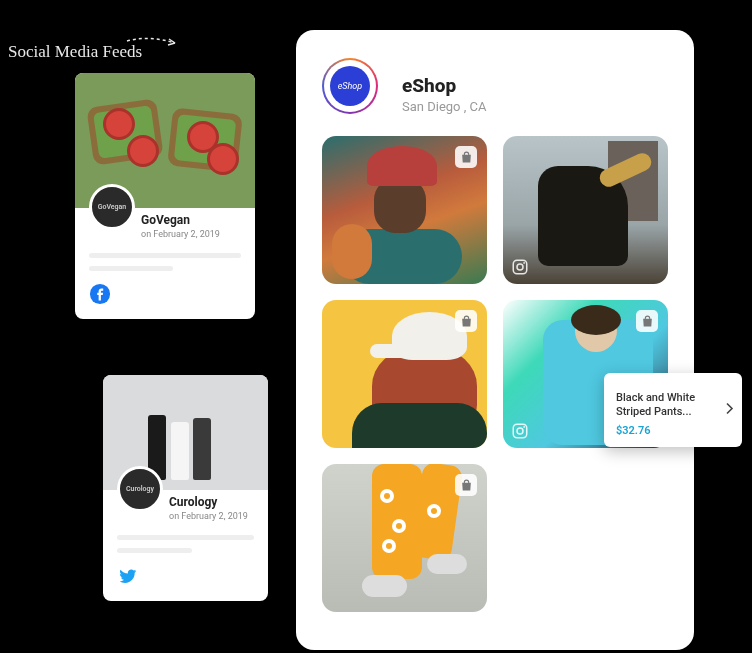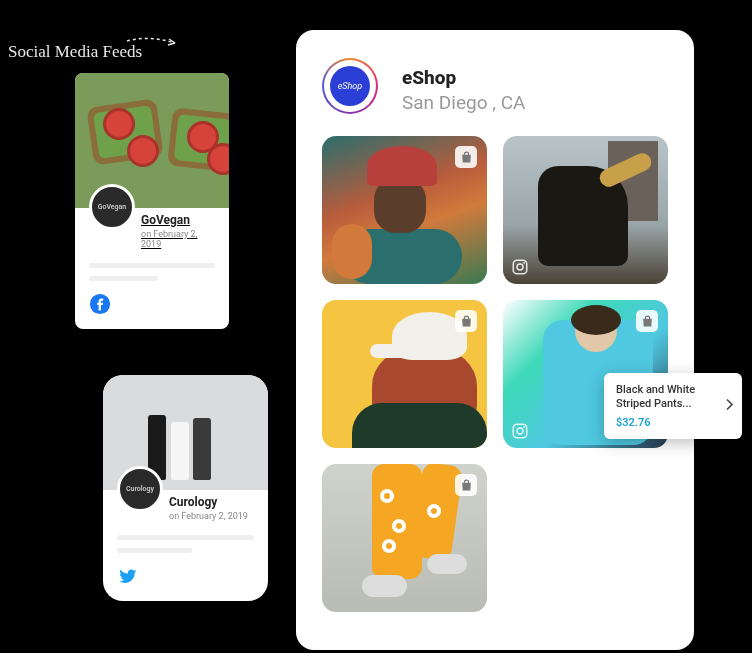--- a/index.html
+++ b/index.html
@@ -25,22 +25,22 @@
     color: #e8e8e8;
   }
   
   .feed-card {
     position: absolute;
     background: #fff;
     border-radius: 8px;
     box-shadow: 0 4px 14px rgba(0,0,0,0.25);
     overflow: hidden;
   }
-  .feed1 { top: 73px; left: 75px; width: 154px; text-decoration: underline; }
-  .feed2 { top: 375px; left: 103px; width: 165px; border-radius: 20px; }
+  .feed1 { top: 73px; left: 75px; width: 180px; }
+  .feed2 { top: 375px; left: 103px; width: 165px; }
   .feed-img {
     width: 100%;
     height: 135px;
     background: #7a9b5a;
     position: relative;
   }
   .feed2 .feed-img { height: 115px; background: #d9dbdc; }
   .feed-body { padding: 30px 14px 12px; position: relative; }
   .avatar {
     position: absolute;
@@ -119,21 +119,21 @@
     display: flex; align-items: center; justify-content: center;
   }
   .ring-dot {
     width: 40px; height: 40px;
     border-radius: 50%;
     background: #2b3fd6;
     display: flex; align-items: center; justify-content: center;
     color: #fff; font-size: 9px; font-style: italic;
   }
   .profile-name { font-size: 19px; font-weight: 800; color: #222; }
-  .profile-loc { font-size: 19px; color: #999; margin-top: 2px; }
+  .profile-loc { font-size: 13px; color: #999; margin-top: 2px; }
   .grid {
     display: grid;
     grid-template-columns: 1fr 1fr;
     gap: 16px;
   }
   .tile {
     position: relative;
     width: 165px;
     height: 148px;
     border-radius: 14px;
@@ -188,21 +188,21 @@
 
   
   .popup {
     position: absolute;
     top: 373px;
     left: 604px;
     width: 138px;
     background: #fff;
     border-radius: 6px;
     box-shadow: 0 4px 16px rgba(0,0,0,0.25);
-    padding: 10px 28px 10px 12px;
+    padding: 18px 28px 10px 12px;
     font-size: 11px;
     z-index: 10;
   }
   .popup-title { color: #333; font-weight: 500; line-height: 1.3; }
   .popup-price { color: #1aa3d4; font-weight: 600; margin-top: 4px; }
   .popup-chev {
     position: absolute;
     right: 8px; top: 50%;
     transform: translateY(-50%);
     color: #555;

